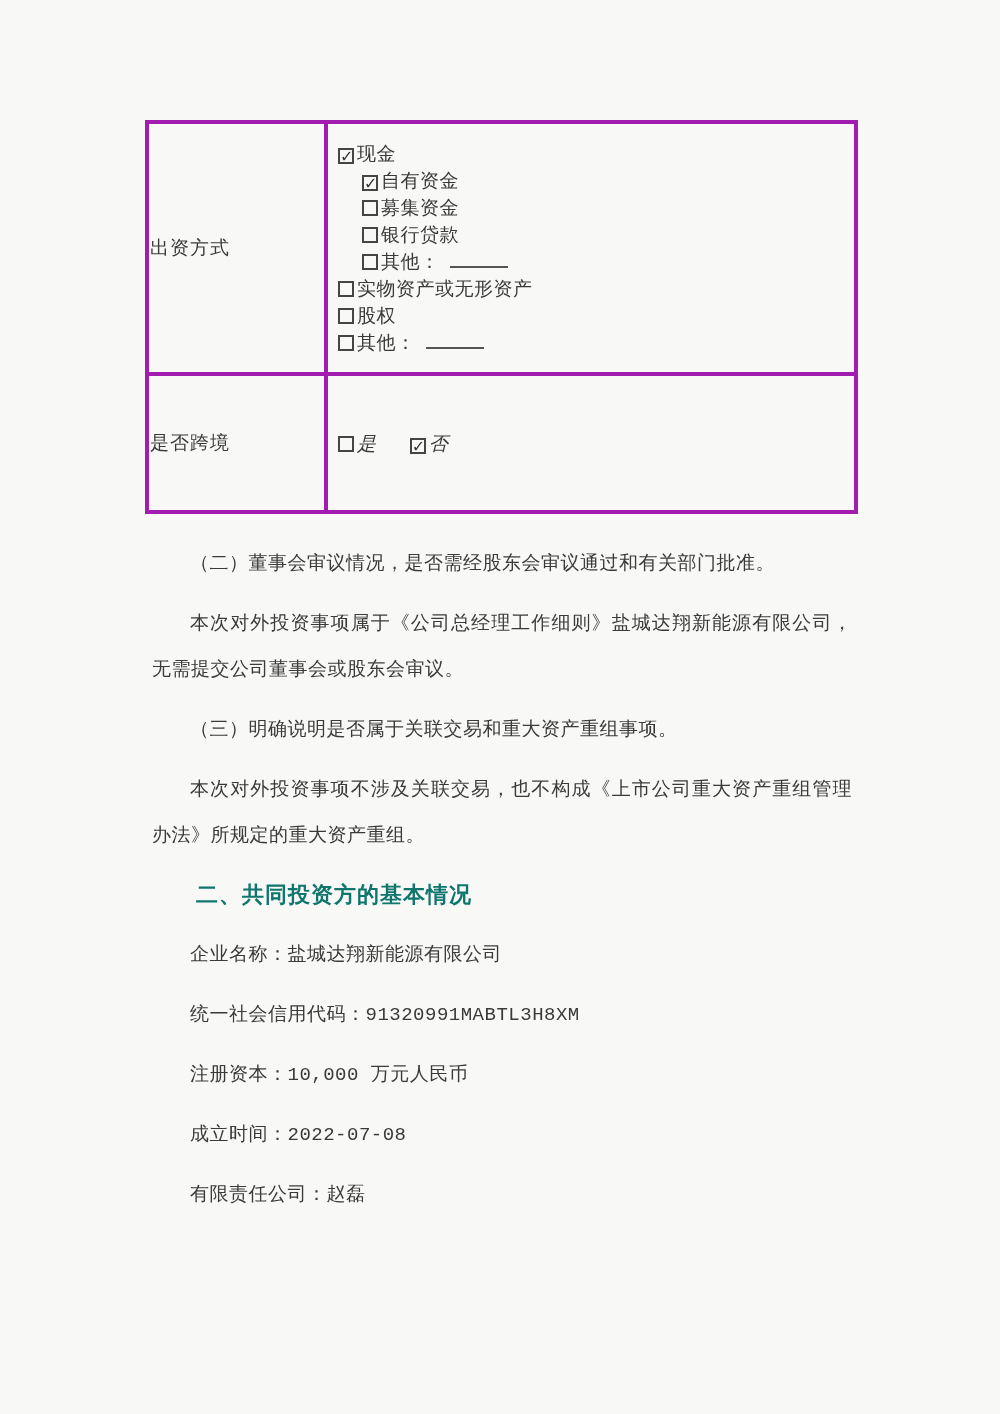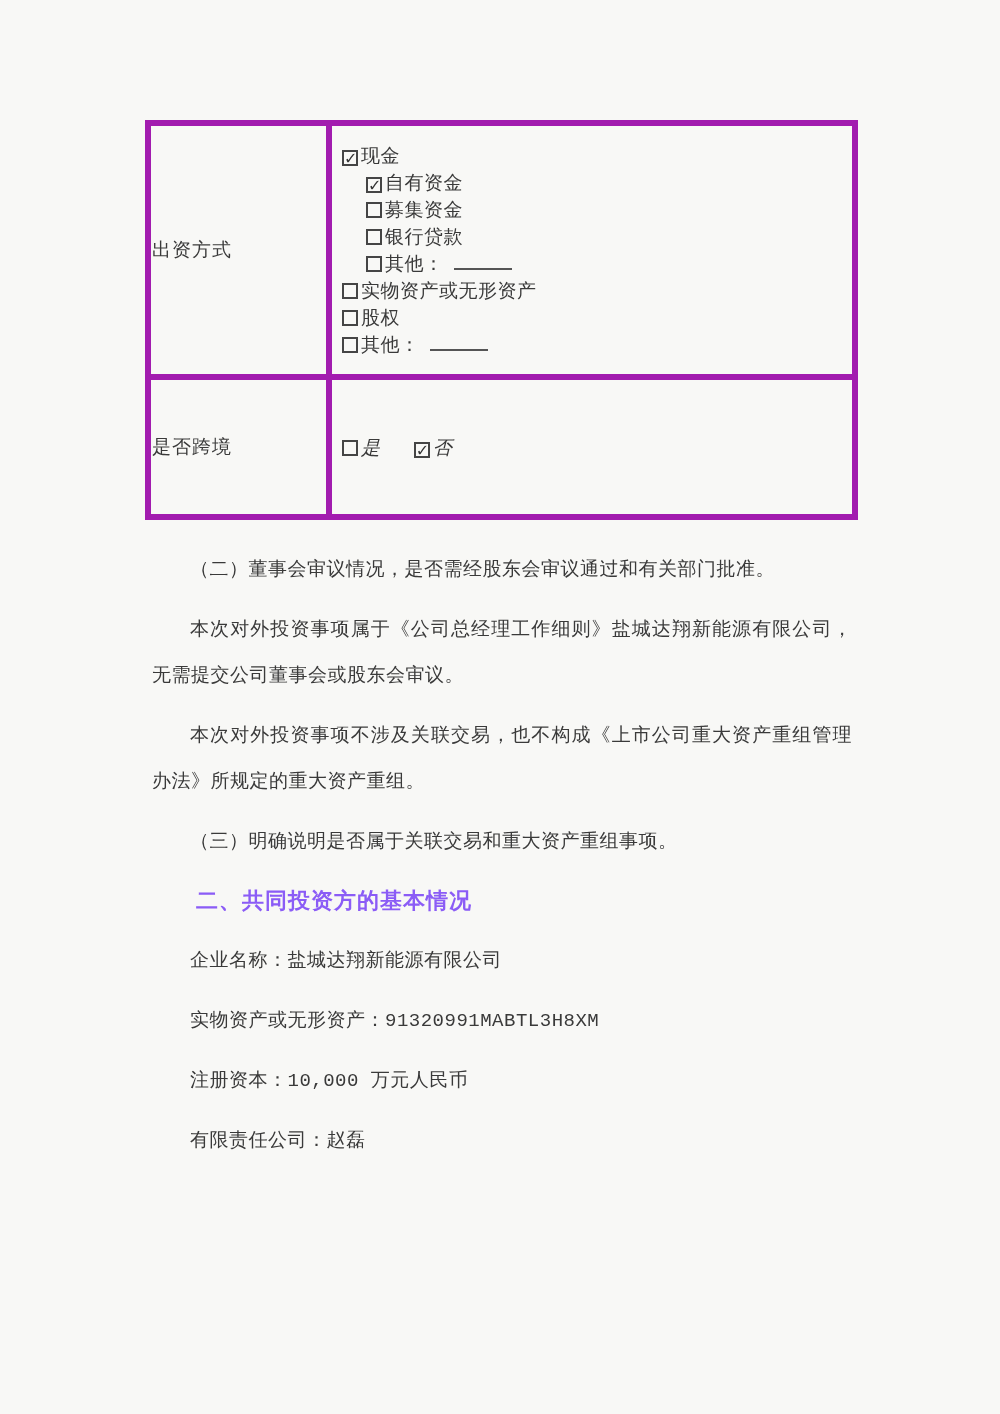--- a/index.html
+++ b/index.html
@@ -20,21 +20,21 @@
     overflow: hidden;
   }
   
   table.invest-table {
     border-collapse: collapse;
     margin: 120px 0 0 145px;
     width: 713px;
     table-layout: fixed;
   }
   table.invest-table td {
-    border: 6px solid #a21caf;
+    border: 4px solid #a21caf;
     vertical-align: middle;
     margin-left: 17px;
   }
   td.label-cell {
     width: 173px;
     text-align: left;
     letter-spacing: 1px;
   }
   td.content-cell {
     padding: 16px 10px 16px 10px;
@@ -77,21 +77,21 @@
   }
   .text-block p {
     margin: 0 0 14px 0;
     line-height: 46px;
     text-indent: 2em;
     text-align: justify;
   }
   h2.section-heading {
     font-size: 22px;
     font-weight: bold;
-    color: #8b5cf6;
+    color: #0f766e;
     line-height: 46px;
     margin: 0 0 14px 0;
     padding-left: 2em;
     letter-spacing: 1px;
   }
   .info-item {
     margin: 0 0 14px 0;
     line-height: 46px;
     text-indent: 2em;
     font-family: Liberation Mono, monospace;
@@ -143,24 +143,25 @@
           <span class="cb">✓</span><span>否</span>
         </span>
       </td>
     </tr>
   </tbody>
     </table>
 
   <div class="text-block">
     <p>（二）董事会审议情况，是否需经股东会审议通过和有关部门批准。</p>
     <p>本次对外投资事项属于《公司总经理工作细则》盐城达翔新能源有限公司，无需提交公司董事会或股东会审议。</p>
+    <p>（三）明确说明是否属于关联交易和重大资产重组事项。</p>
     <p>本次对外投资事项不涉及关联交易，也不构成《上市公司重大资产重组管理办法》所规定的重大资产重组。</p>
-    <p>（三）明确说明是否属于关联交易和重大资产重组事项。</p>
 
     <h2 class="section-heading">二、共同投资方的基本情况</h2>
 
     <p class="info-item">企业名称：盐城达翔新能源有限公司</p>
-    <p class="info-item">实物资产或无形资产：91320991MABTL3H8XM</p>
+    <p class="info-item">统一社会信用代码：91320991MABTL3H8XM</p>
     <p class="info-item">注册资本：10,000 万元人民币</p>
+    <p class="info-item">成立时间：2022-07-08</p>
     <p class="info-item">有限责任公司：赵磊</p>
   </div>
 
 </div>
 
 </body></html>

